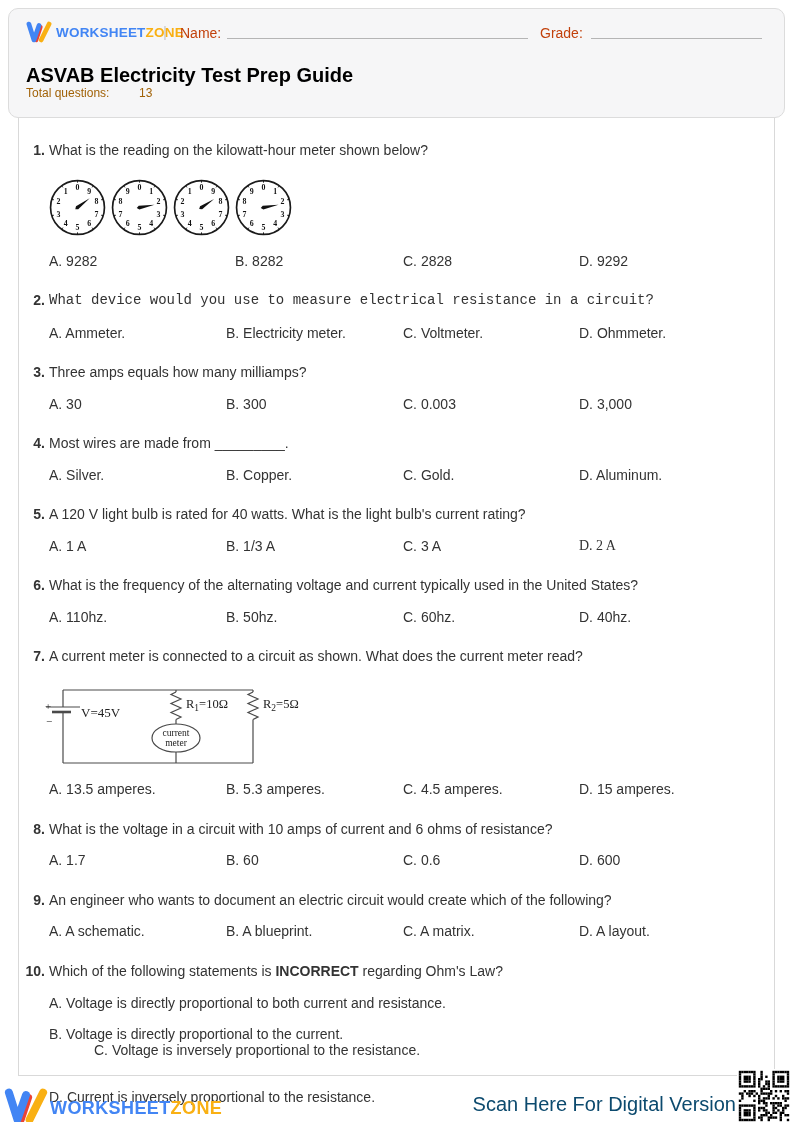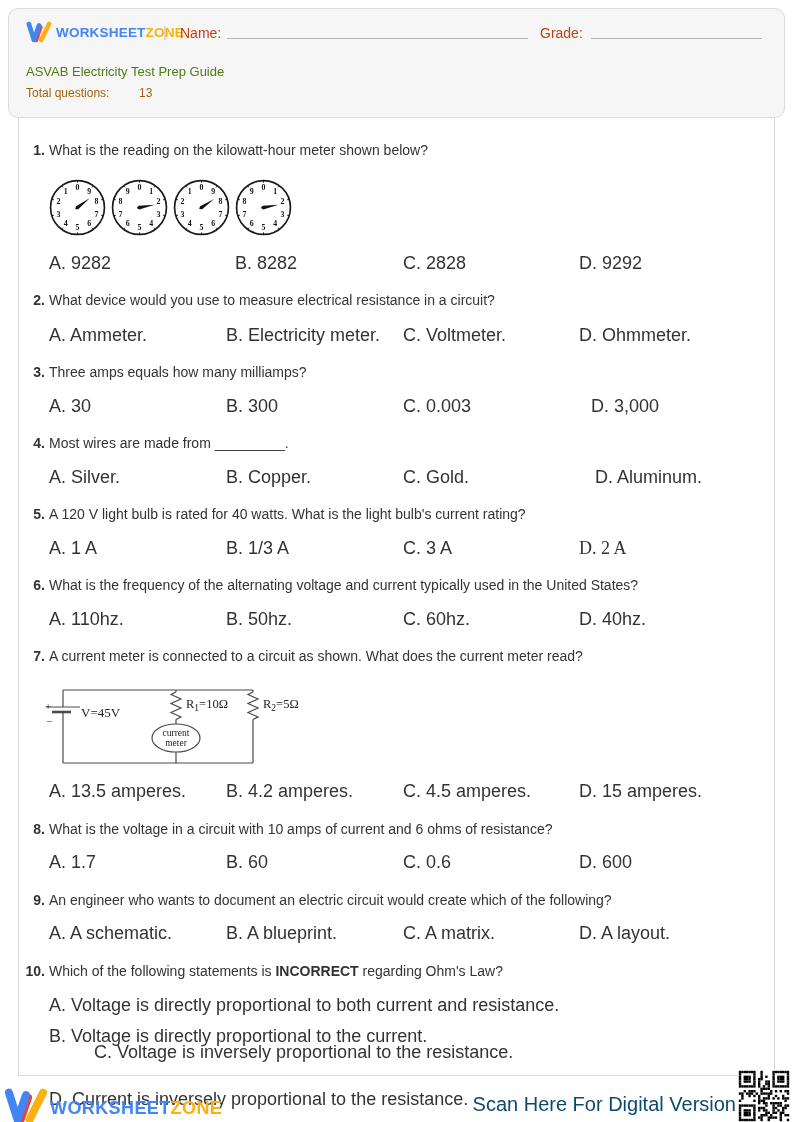--- a/index.html
+++ b/index.html
@@ -5,28 +5,28 @@
   html,body{margin:0;padding:0;background:#fff}
   .page{position:relative;width:793px;height:1122px;background:#fff;overflow:hidden;
         font-family:"Liberation Sans",sans-serif;color:#333}
   .abs{position:absolute}
   .header-panel{left:8px;top:8px;width:777px;height:110px;background:#f6f6f7;
         border:1px solid #dcdcdc;border-radius:10px;box-sizing:border-box}
   .brand{font-weight:800;font-size:13.5px;letter-spacing:.2px;white-space:nowrap}
   .sep{color:#c9c9c9;font-size:15px}
   .lbl{font-size:14px;color:#c2410c}
   .fill-line{height:16px;border-bottom:1px solid #b5b5b5}
-  .title{font-size:13px;font-weight:400;color:#4d7c0f;white-space:nowrap}
+  .title{font-size:20px;font-weight:700;color:#000000;white-space:nowrap}
   .total{font-size:12px;color:#a16207}
   .content{left:18px;top:118px;width:757px;height:958px;background:#fff;box-sizing:border-box;
         border-left:1px solid #d9d9d9;border-right:1px solid #d9d9d9;border-bottom:1px solid #d9d9d9}
   .qnum{left:0;width:26px;text-align:right;font-weight:700;font-size:14px;color:#333;white-space:nowrap}
   .qtext{left:30px;font-size:14px;color:#333;white-space:nowrap}
   .qtext .bold{font-weight:700}
-  .opt{font-size:18px;color:#333;white-space:nowrap}
+  .opt{font-size:14px;color:#333;white-space:nowrap}
   .dials-row{left:29px;top:60px;display:flex;gap:3px}
   .footer-brand{font-weight:800;font-size:18px;letter-spacing:.4px;white-space:nowrap;z-index:6}
   .scan{font-size:20px;color:#0c4a6e;white-space:nowrap;z-index:6}
   svg text{font-family:"Liberation Serif",serif}
 </style>
 </head>
 <body>
 
 <div class="page">
 
@@ -178,53 +178,53 @@
         <text x="138" y="63" font-size="9.5" text-anchor="middle">meter</text>
       </g>
     </svg>
   <span class="abs qnum" style="top: 24px;">1.</span>
       <span class="abs qtext" style="top: 24px;">What is the reading on the kilowatt-hour meter shown below?</span>
       <span class="abs opt" style="left: 30px; top: 135px;">A. 9282</span>
       <span class="abs opt" style="left: 216px; top: 135px;">B. 8282</span>
       <span class="abs opt" style="left: 384px; top: 135px;">C. 2828</span>
       <span class="abs opt" style="left: 560px; top: 135px;">D. 9292</span>
       <span class="abs qnum" style="top: 174px;">2.</span>
-      <span class="abs qtext" style="top: 174px;">What device would you use to measure electrical resistance in a circuit?</span>
+      <span class="abs qtext" style="top: 174px; font-family: Liberation Mono, monospace;">What device would you use to measure electrical resistance in a circuit?</span>
       <span class="abs opt" style="left: 30px; top: 207px;">A. Ammeter.</span>
       <span class="abs opt" style="left: 207px; top: 207px;">B. Electricity meter.</span>
       <span class="abs opt" style="left: 384px; top: 207px;">C. Voltmeter.</span>
       <span class="abs opt" style="left: 560px; top: 207px;">D. Ohmmeter.</span>
       <span class="abs qnum" style="top: 246px;">3.</span>
       <span class="abs qtext" style="top: 246px;">Three amps equals how many milliamps?</span>
       <span class="abs opt" style="left: 30px; top: 278px;">A. 30</span>
       <span class="abs opt" style="left: 207px; top: 278px;">B. 300</span>
       <span class="abs opt" style="left: 384px; top: 278px;">C. 0.003</span>
-      <span class="abs opt" style="left: 560px; top: 278px; margin-left: 12px;">D. 3,000</span>
+      <span class="abs opt" style="left: 560px; top: 278px;">D. 3,000</span>
       <span class="abs qnum" style="top: 317px;">4.</span>
       <span class="abs qtext" style="top: 317px;">Most wires are made from _________.</span>
       <span class="abs opt" style="left: 30px; top: 349px;">A. Silver.</span>
       <span class="abs opt" style="left: 207px; top: 349px;">B. Copper.</span>
       <span class="abs opt" style="left: 384px; top: 349px;">C. Gold.</span>
-      <span class="abs opt" style="left: 560px; top: 349px; margin-left: 16px;">D. Aluminum.</span>
+      <span class="abs opt" style="left: 560px; top: 349px;">D. Aluminum.</span>
       <span class="abs qnum" style="top: 388px;">5.</span>
       <span class="abs qtext" style="top: 388px;">A 120 V light bulb is rated for 40 watts. What is the light bulb's current rating?</span>
       <span class="abs opt" style="left: 30px; top: 420px;">A. 1 A</span>
       <span class="abs opt" style="left: 207px; top: 420px;">B. 1/3 A</span>
       <span class="abs opt" style="left: 384px; top: 420px;">C. 3 A</span>
       <span class="abs opt" style="left: 560px; top: 420px; font-family: Liberation Serif, serif;">D. 2 A</span>
       <span class="abs qnum" style="top: 459px;">6.</span>
       <span class="abs qtext" style="top: 459px;">What is the frequency of the alternating voltage and current typically used in the United States?</span>
       <span class="abs opt" style="left: 30px; top: 491px;">A. 110hz.</span>
       <span class="abs opt" style="left: 207px; top: 491px;">B. 50hz.</span>
       <span class="abs opt" style="left: 384px; top: 491px;">C. 60hz.</span>
       <span class="abs opt" style="left: 560px; top: 491px;">D. 40hz.</span>
       <span class="abs qnum" style="top: 530px;">7.</span>
       <span class="abs qtext" style="top: 530px;">A current meter is connected to a circuit as shown. What does the current meter read?</span>
       <span class="abs opt" style="left: 30px; top: 663px;">A. 13.5 amperes.</span>
-      <span class="abs opt" style="left: 207px; top: 663px;">B. 4.2 amperes.</span>
+      <span class="abs opt" style="left: 207px; top: 663px;">B. 5.3 amperes.</span>
       <span class="abs opt" style="left: 384px; top: 663px;">C. 4.5 amperes.</span>
       <span class="abs opt" style="left: 560px; top: 663px;">D. 15 amperes.</span>
       <span class="abs qnum" style="top: 703px;">8.</span>
       <span class="abs qtext" style="top: 703px;">What is the voltage in a circuit with 10 amps of current and 6 ohms of resistance?</span>
       <span class="abs opt" style="left: 30px; top: 734px;">A. 1.7</span>
       <span class="abs opt" style="left: 207px; top: 734px;">B. 60</span>
       <span class="abs opt" style="left: 384px; top: 734px;">C. 0.6</span>
       <span class="abs opt" style="left: 560px; top: 734px;">D. 600</span>
       <span class="abs qnum" style="top: 774px;">9.</span>
       <span class="abs qtext" style="top: 774px;">An engineer who wants to document an electric circuit would create which of the following?</span>

